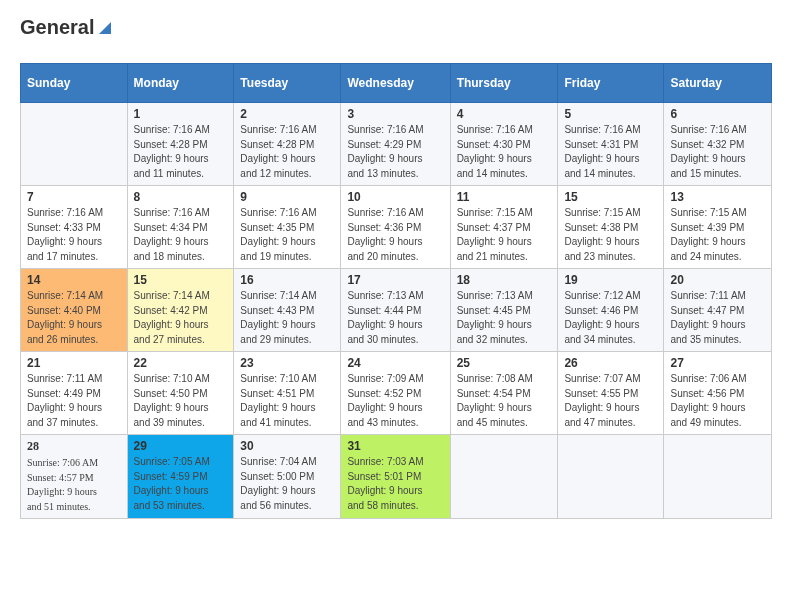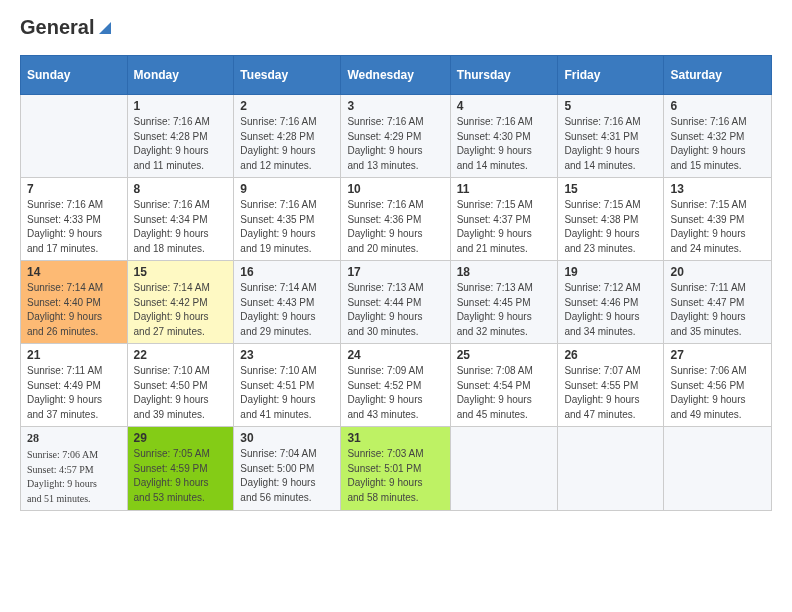--- a/index.html
+++ b/index.html
@@ -11,21 +11,21 @@
       overflow: hidden;
     }
     .page {
       width: 792px;
       padding: 16px 20px 10px 20px;
     }
     .header {
       display: flex;
       justify-content: space-between;
       align-items: flex-start;
-      margin-bottom: 16px;
+      margin-bottom: 24px;
     }
     .logo {
       display: flex;
       flex-direction: column;
       align-items: flex-start;
     }
     .title-block {
       text-align: right;
     }
     .month-title {
@@ -235,21 +235,21 @@
           <td>
             <div class="day-num">27</div>
             <div class="day-detail">Sunrise: 7:06 AM<br>Sunset: 4:56 PM<br>Daylight: 9 hours<br>and 49 minutes.</div>
           </td>
         </tr>
         <tr>
           <td style="background: rgb(245, 247, 250); font-family: Liberation Serif, serif;">
             <div class="day-num">28</div>
             <div class="day-detail">Sunrise: 7:06 AM<br>Sunset: 4:57 PM<br>Daylight: 9 hours<br>and 51 minutes.</div>
           </td>
-          <td style="background: #84cc16;">
+          <td style="background: #0ea5e9;">
             <div class="day-num">29</div>
             <div class="day-detail">Sunrise: 7:05 AM<br>Sunset: 4:59 PM<br>Daylight: 9 hours<br>and 53 minutes.</div>
           </td>
           <td style="background: rgb(245, 247, 250); margin-top: 8px;">
             <div class="day-num">30</div>
             <div class="day-detail">Sunrise: 7:04 AM<br>Sunset: 5:00 PM<br>Daylight: 9 hours<br>and 56 minutes.</div>
           </td>
           <td style="background: #bef264;">
             <div class="day-num">31</div>
             <div class="day-detail">Sunrise: 7:03 AM<br>Sunset: 5:01 PM<br>Daylight: 9 hours<br>and 58 minutes.</div>

